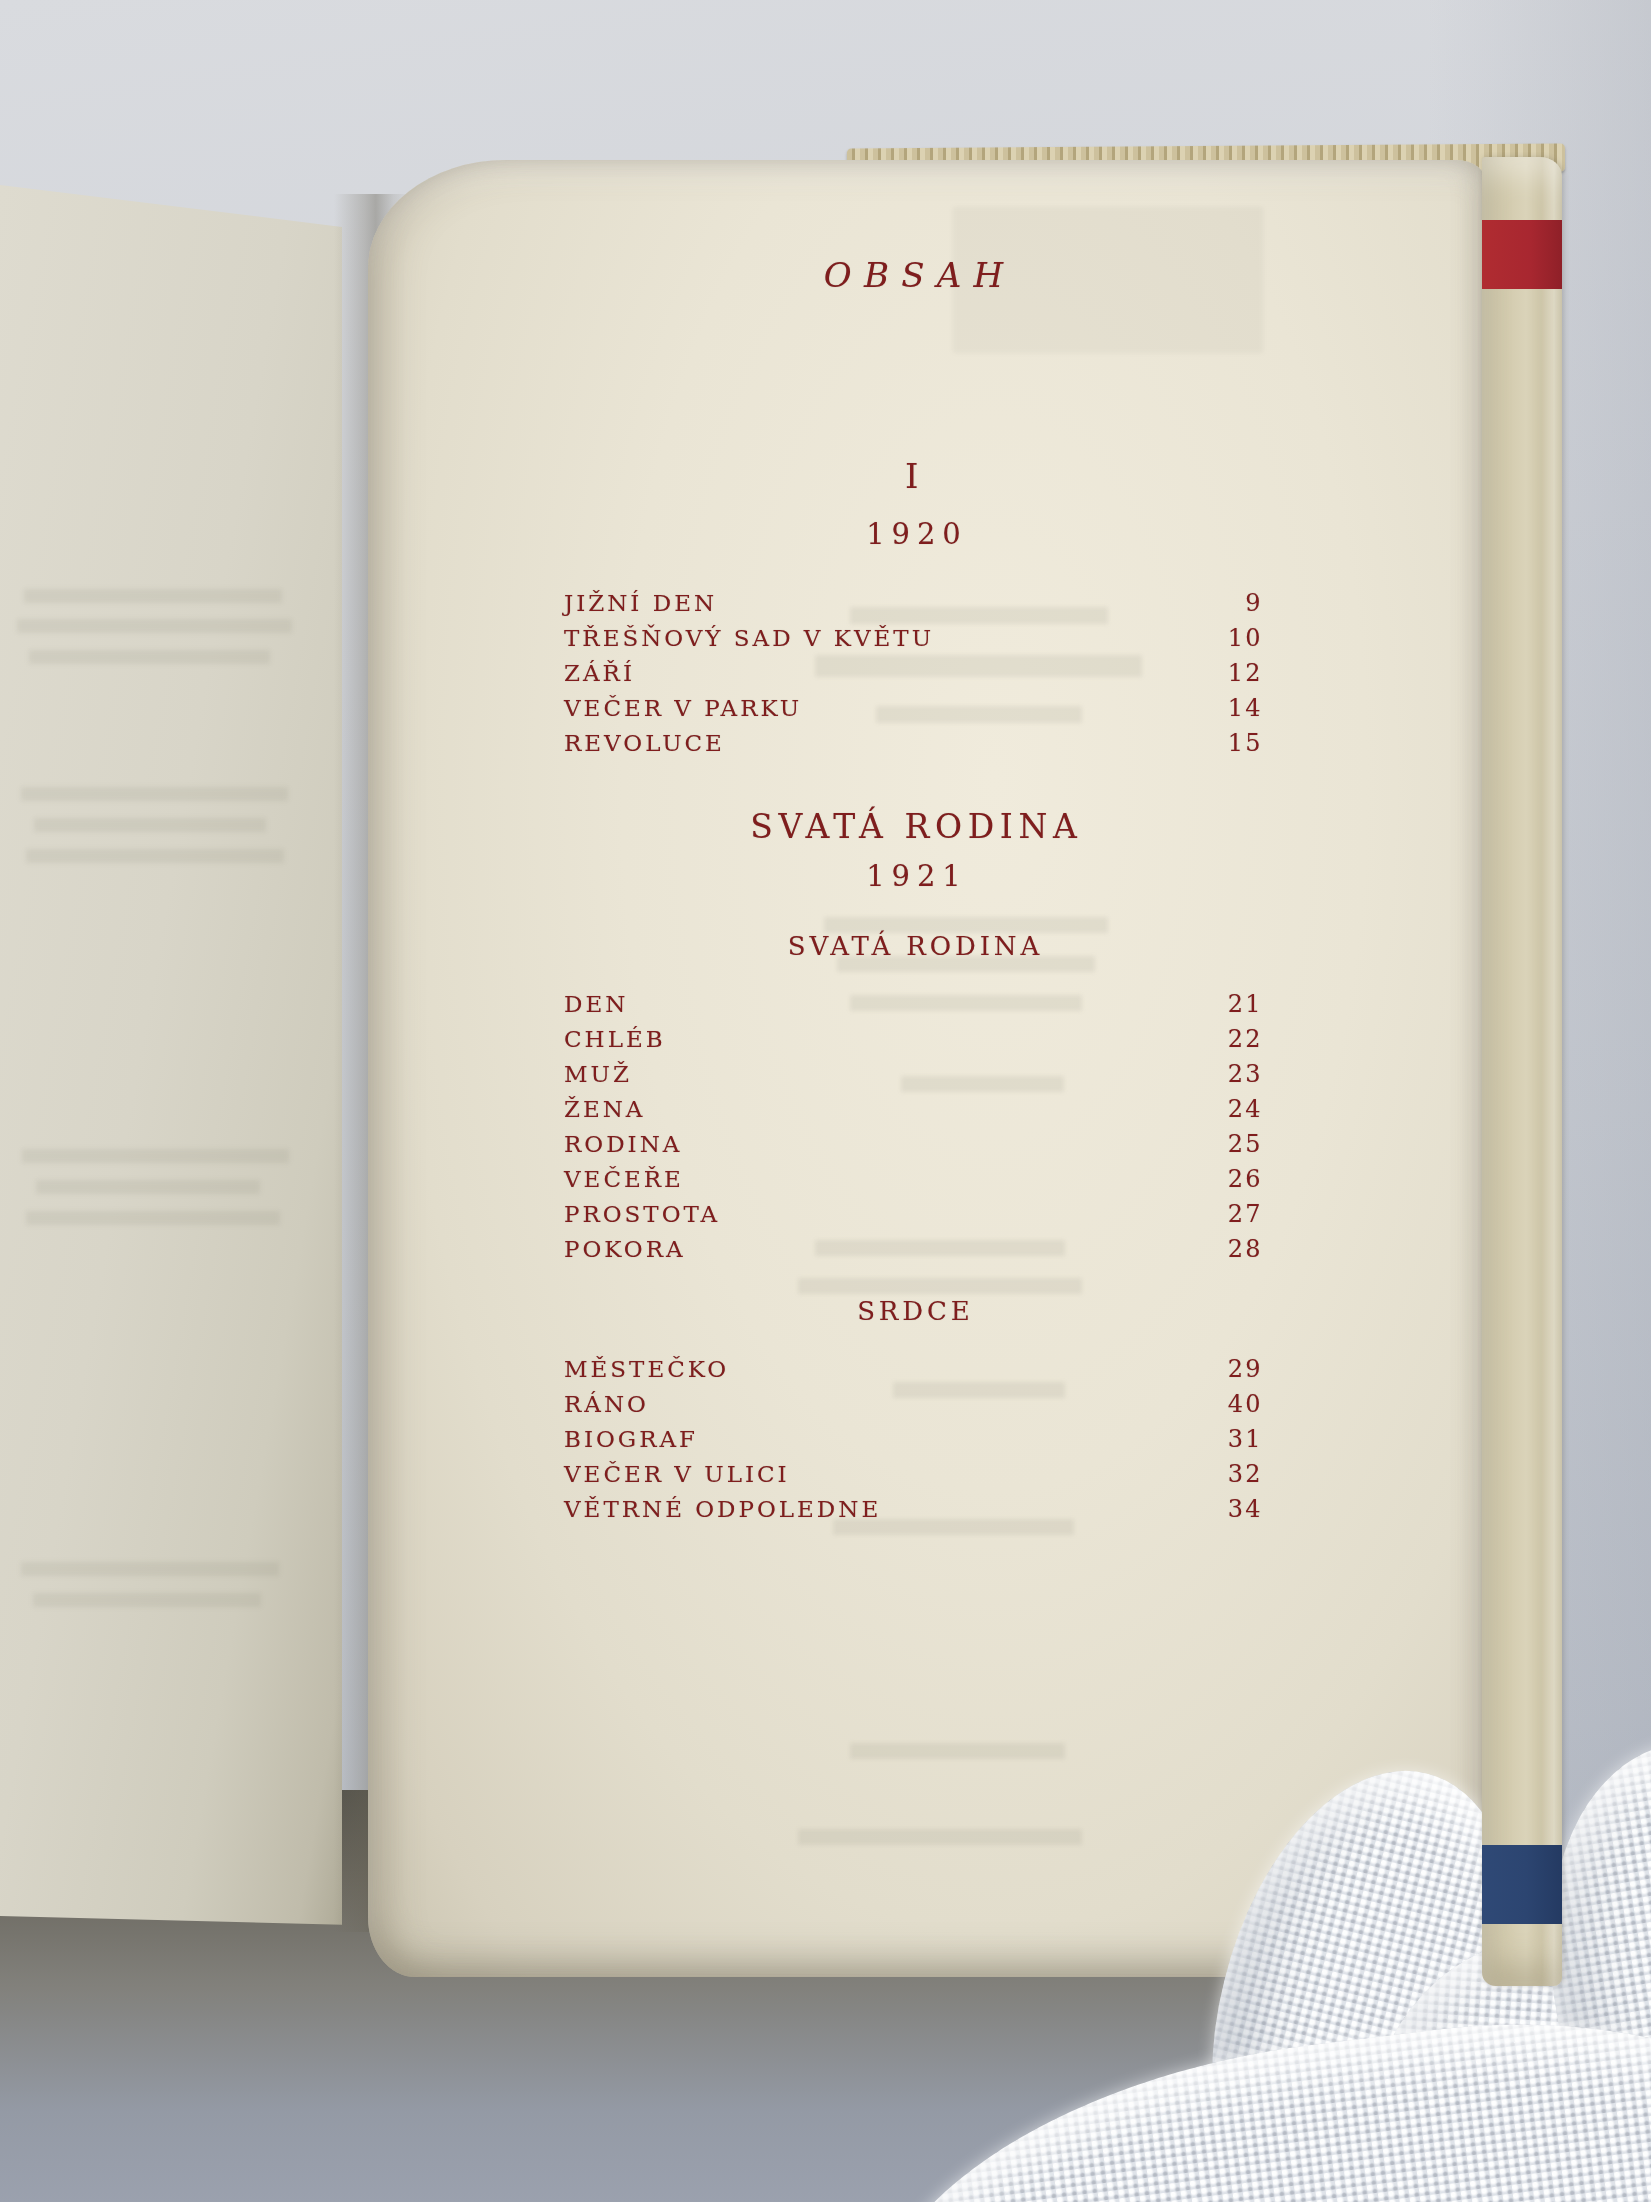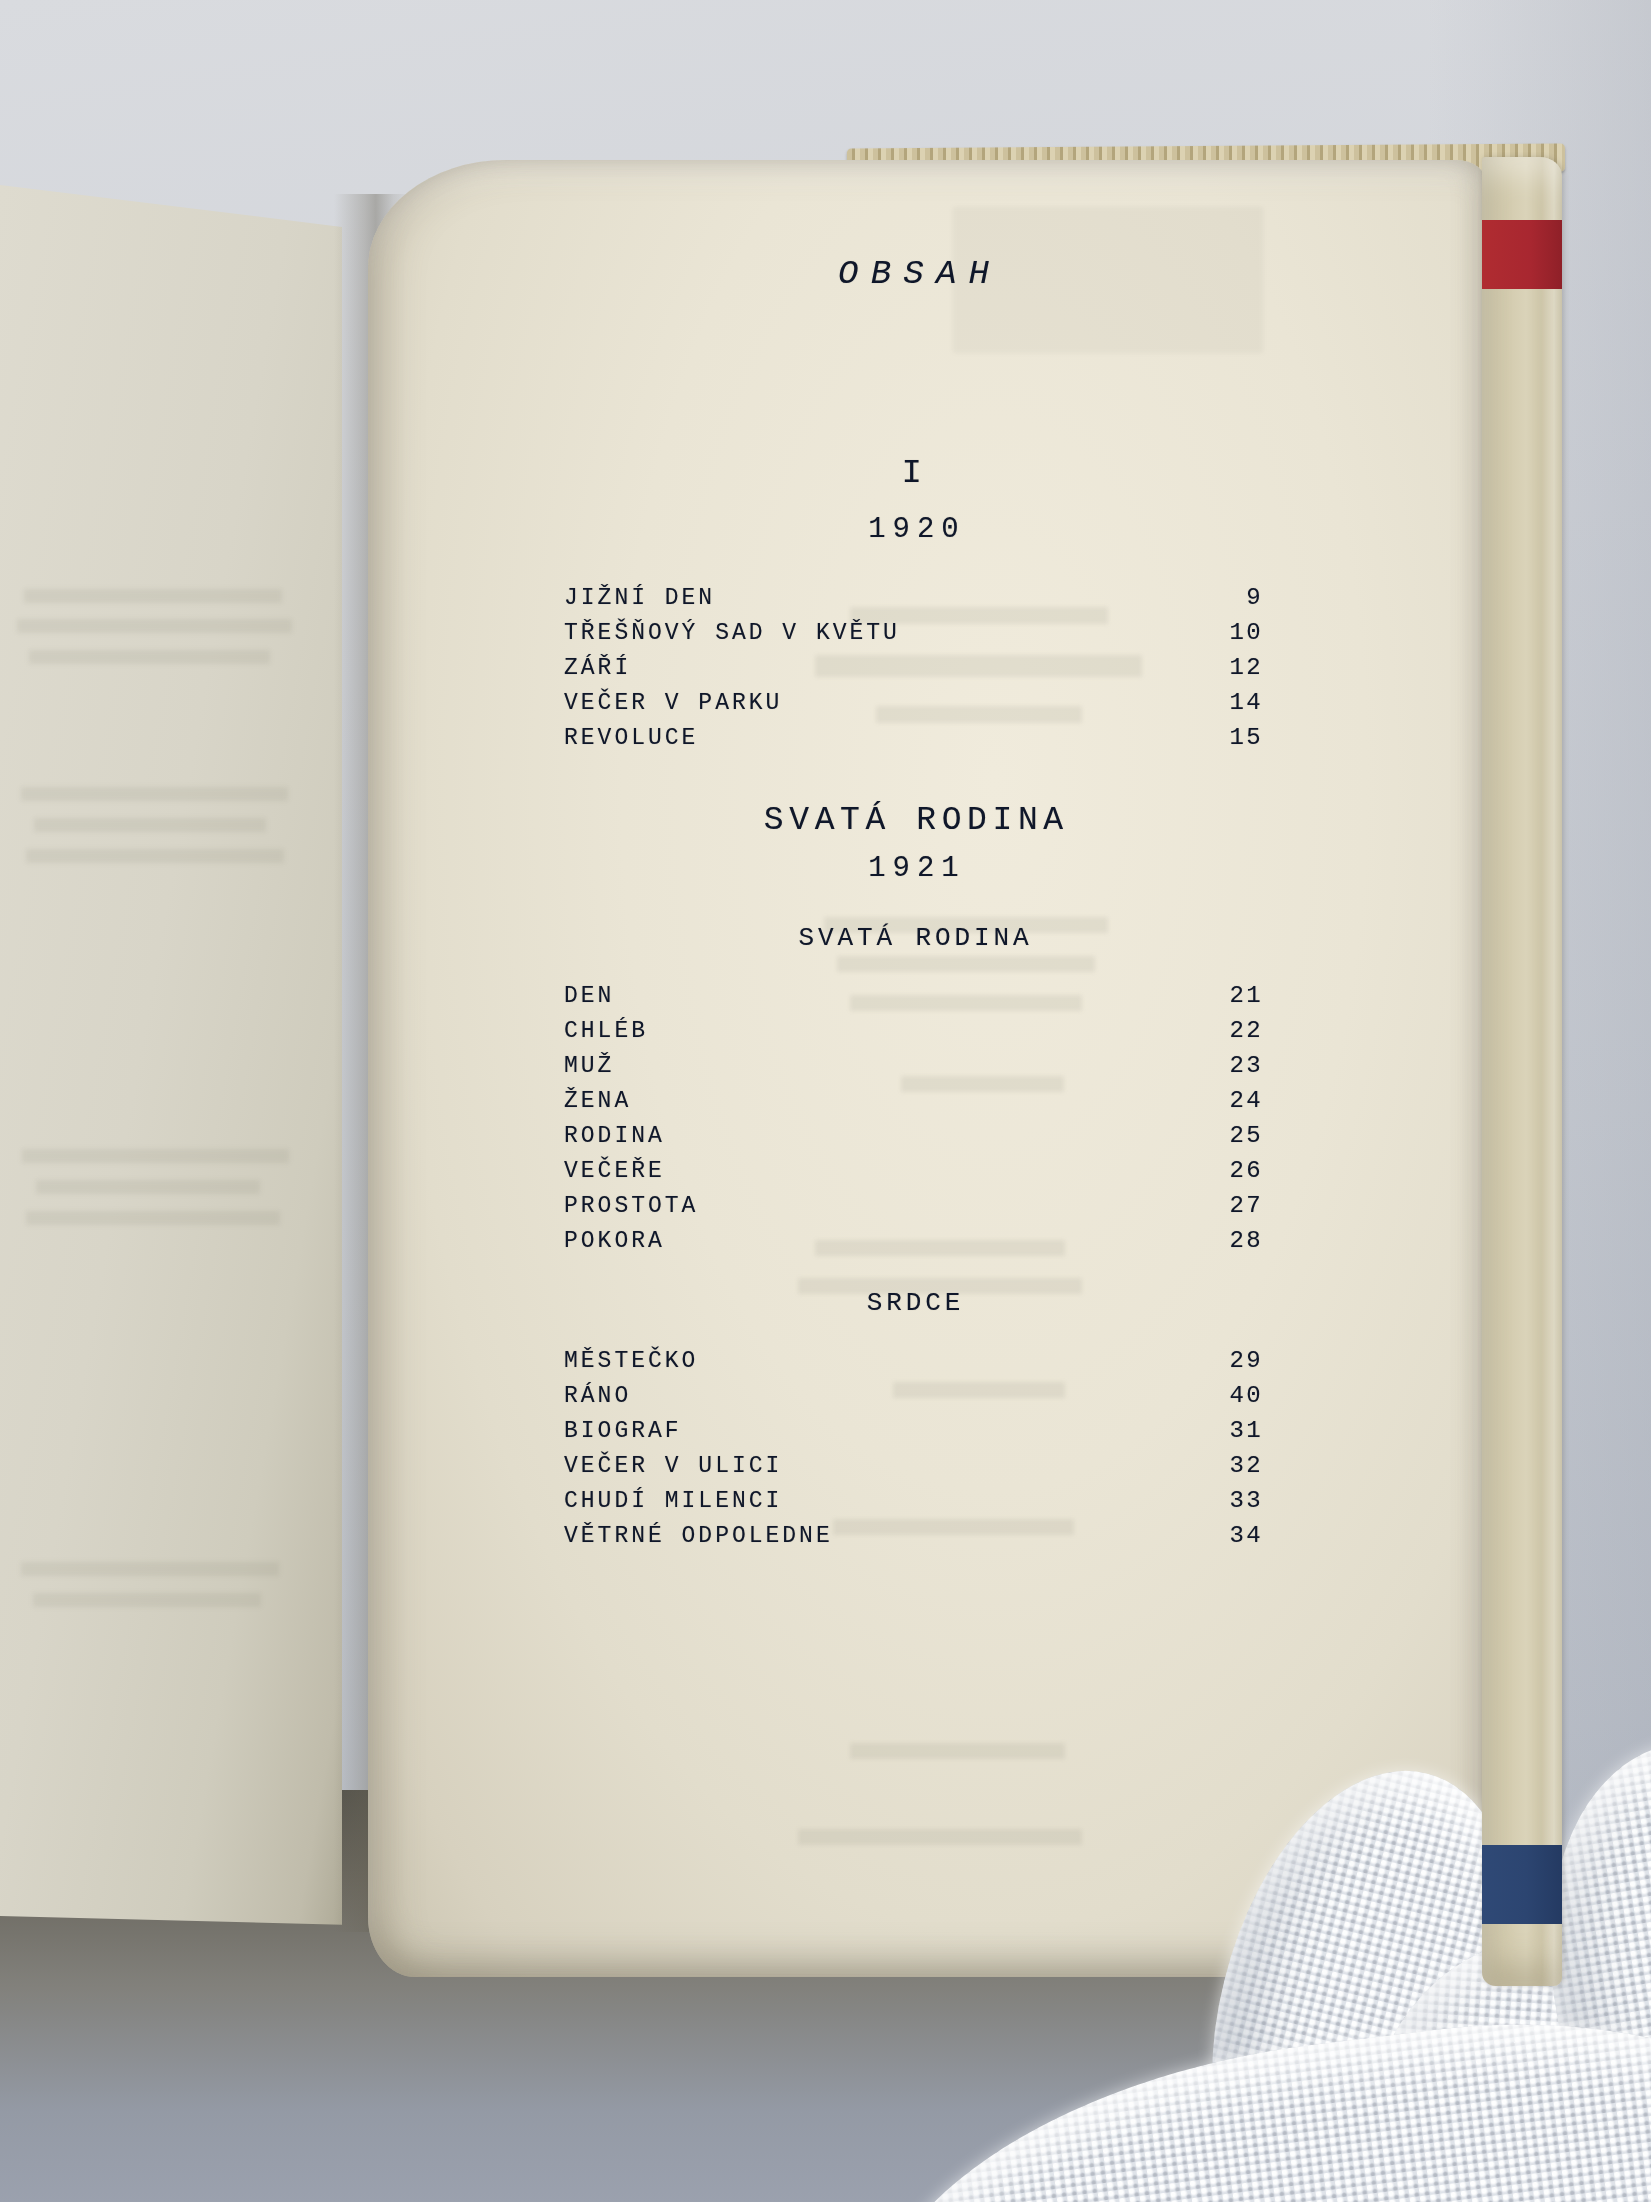--- a/index.html
+++ b/index.html
@@ -53,22 +53,22 @@
         background-size:10.3px 8.6px;
         box-shadow:inset 0 26px 43px rgba(255,255,255,0.85),
                    inset 24px -34px 60px rgba(148,156,170,0.55),
                    0 0 15.5px rgba(255,255,255,0.55);}
   .finger-left{left:1220px;top:1766px;width:293px;height:499px;transform:rotate(14deg);}
   .finger-mid{left:1368px;top:1936px;width:370px;height:396px;transform:rotate(4deg);}
   .finger-right{left:1559px;top:1740px;width:327px;height:551px;transform:rotate(-9deg);border-radius:48% 52% 50% 50%/42% 44% 56% 56%;}
   .palm{left:856px;top:2041px;width:998px;height:361px;transform:rotate(-7deg);
         border-radius:48% 40% 20% 30%/70% 60% 20% 30%;}
   
-  .toc{position:absolute;left:564px;top:255px;width:699px;color:#0f172a;z-index:6;
-       text-shadow:0 0 0.9px rgba(59,57,49,0.35);font-family:Liberation Mono, monospace;}
+  .toc{position:absolute;left:564px;top:255px;width:699px;color:#7f1d1d;z-index:6;
+       text-shadow:0 0 0.9px rgba(59,57,49,0.35);}
   .toc-title{font-style:italic;font-size:34px;letter-spacing:0.36em;padding-left:0.36em;
        text-align:center;margin-bottom:161px;}
   .sec-numeral{font-size:34px;letter-spacing:0.1em;text-align:center;margin-bottom:20.6px;}
   .section + .section{margin-top:43px;}
   .sec-title{font-size:33px;letter-spacing:0.17em;padding-left:0.17em;text-align:center;margin:3.4px 0 13.8px;}
   .sec-year{font-size:29px;letter-spacing:0.24em;padding-left:0.24em;text-align:center;margin-bottom:38px;}
   .group-heading{font-size:26px;letter-spacing:0.15em;padding-left:0.15em;text-align:center;
        margin:26px 0 29px;}
   .group:first-of-type > .group-heading{margin-top:0;}
   .row{display:flex;justify-content:space-between;align-items:baseline;height:35px;}
@@ -198,24 +198,20 @@
             </div>
             <div class="row">
               <span class="row-label">BIOGRAF</span>
               <span class="row-num">31</span>
             </div>
             <div class="row">
               <span class="row-label">VEČER V ULICI</span>
               <span class="row-num">32</span>
             </div>
             <div class="row">
-              <span class="row-label">CHUDÍ MILENCI</span>
-              <span class="row-num">33</span>
-            </div>
-            <div class="row">
               <span class="row-label">VĚTRNÉ ODPOLEDNE</span>
               <span class="row-num">34</span>
             </div>
           </div>
         </div>
       </div>
   </div>
 
   <div class="glove-piece finger-left"></div>
   <div class="glove-piece finger-mid"></div>

